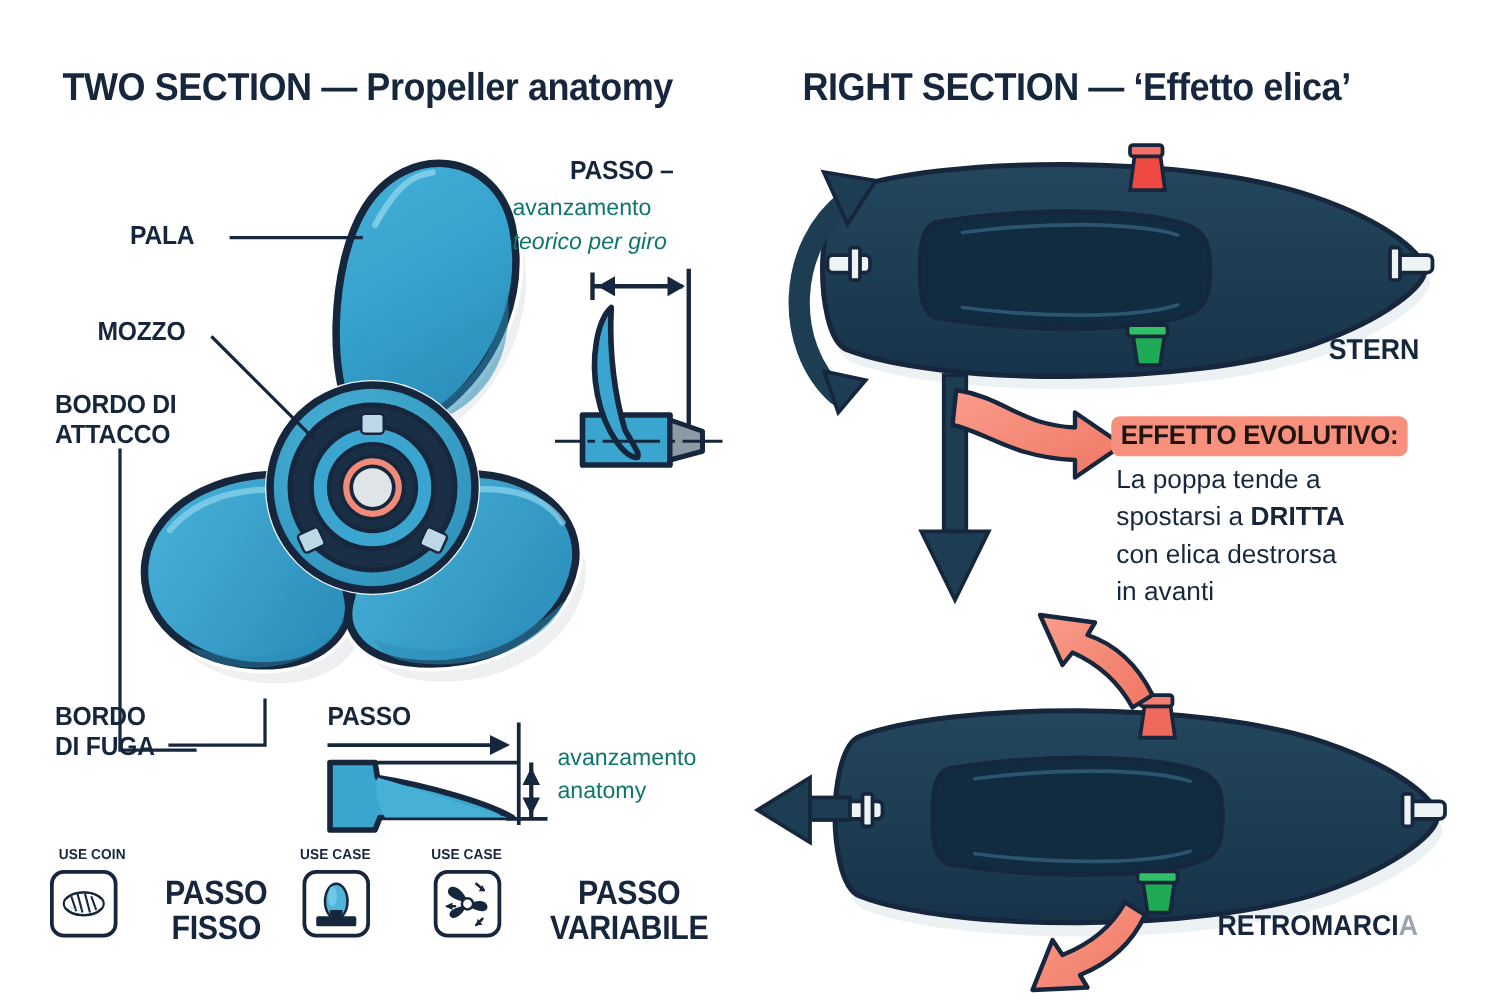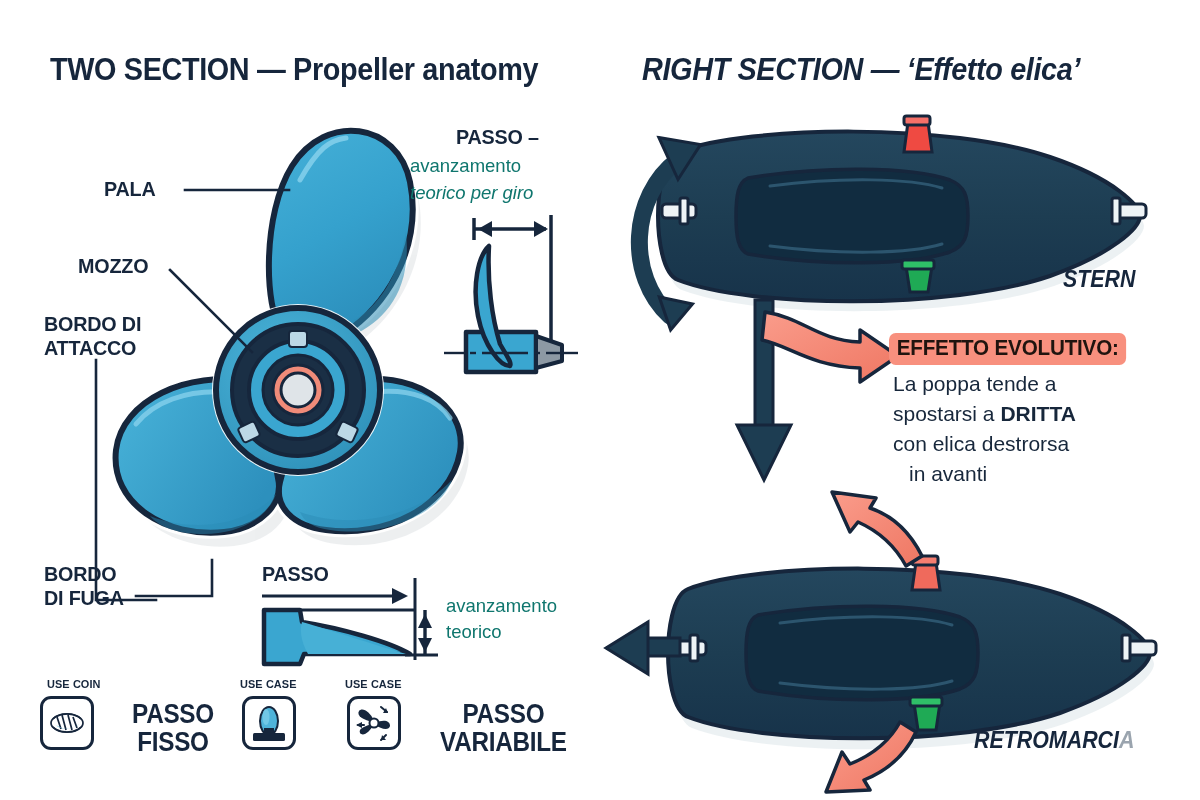--- a/index.html
+++ b/index.html
@@ -7,21 +7,21 @@
     width:1200px;height:800px;
     background:#ffffff;
     font-family:"Liberation Sans", sans-serif;
     overflow:hidden;
     position:relative;
     color:#15253a;
   }
   .stage{position:absolute;left:0;top:0;width:1200px;height:800px;}
   .panel{position:absolute;top:0;height:800px;}
   #left-panel{left:0;width:620px;}
-  #right-panel{left:620px;width:580px;font-style:italic;}
+  #right-panel{left:620px;width:580px;}
 
   .title{
     position:absolute;
     font-weight:bold;
     font-size:31px;
     letter-spacing:-0.4px;
     color:#16263c;
     white-space:nowrap;
     font-family:"Liberation Sans", sans-serif;
     transform:scaleX(0.93);
@@ -263,21 +263,21 @@
       <polygon points="425,614 418,628 432,628" fill="#16263c"></polygon>
       <polygon points="425,652 418,638 432,638" fill="#16263c"></polygon>
 
       <path d="M264 610 L300 610 L302 622 C 340 628, 390 642, 410 654
                L 304 654 L 300 664 L 264 664 Z" fill="#3aa6d0" stroke="#16263c" stroke-width="4.5" stroke-linejoin="round"></path>
       <path d="M302 622 C 330 630, 372 644, 406 654 L 308 654 C 300 640, 300 628, 302 622 Z" fill="#47b0d6" stroke="none"></path>
     </svg>
 
     <div class="lbl" id="passo-diagram-title" style="left:262px;top:563px;">PASSO</div>
     <div class="reg" id="avanzamento-line1" style="left:446px;top:595px;">avanzamento</div>
-    <div class="reg" id="avanzamento-line2" style="left:446px;top:621px;">teorico</div>
+    <div class="reg" id="avanzamento-line2" style="left:446px;top:621px;">anatomy</div>
 
     <div id="icon-strip">
 
       <div class="icon-group" style="left:0px;top:0px;">
         <div class="use-cap" style="left:7px;top:0px;">USE COIN</div>
         <div class="icon-box" style="left:0px;top:18px;">
           <svg width="48" height="48" viewBox="0 0 48 48" style="margin:0px;">
             <g stroke="#16263c" stroke-width="1.7" fill="none">
               <ellipse cx="24" cy="24" rx="16" ry="9"></ellipse>
               <path d="M10 20 C 16 13, 32 13, 38 20"></path>
@@ -439,15 +439,15 @@
   </div>
 
   <div id="effetto-highlight">EFFETTO EVOLUTIVO:</div>
 
   <div class="effetto-line" style="top:372px;">La poppa tende a</div>
 
   <div class="effetto-line" style="top:432px;">con elica destrorsa</div>
 
   <div class="effetto-line" style="top:402px;"><span>spostarsi a </span><b>DRITTA</b></div>
 
-  <div class="effetto-line" style="top:462px;margin-left:16px;">in avanti</div>
+  <div class="effetto-line" style="top:462px;">in avanti</div>
 
 </div>
 
 </body></html>

